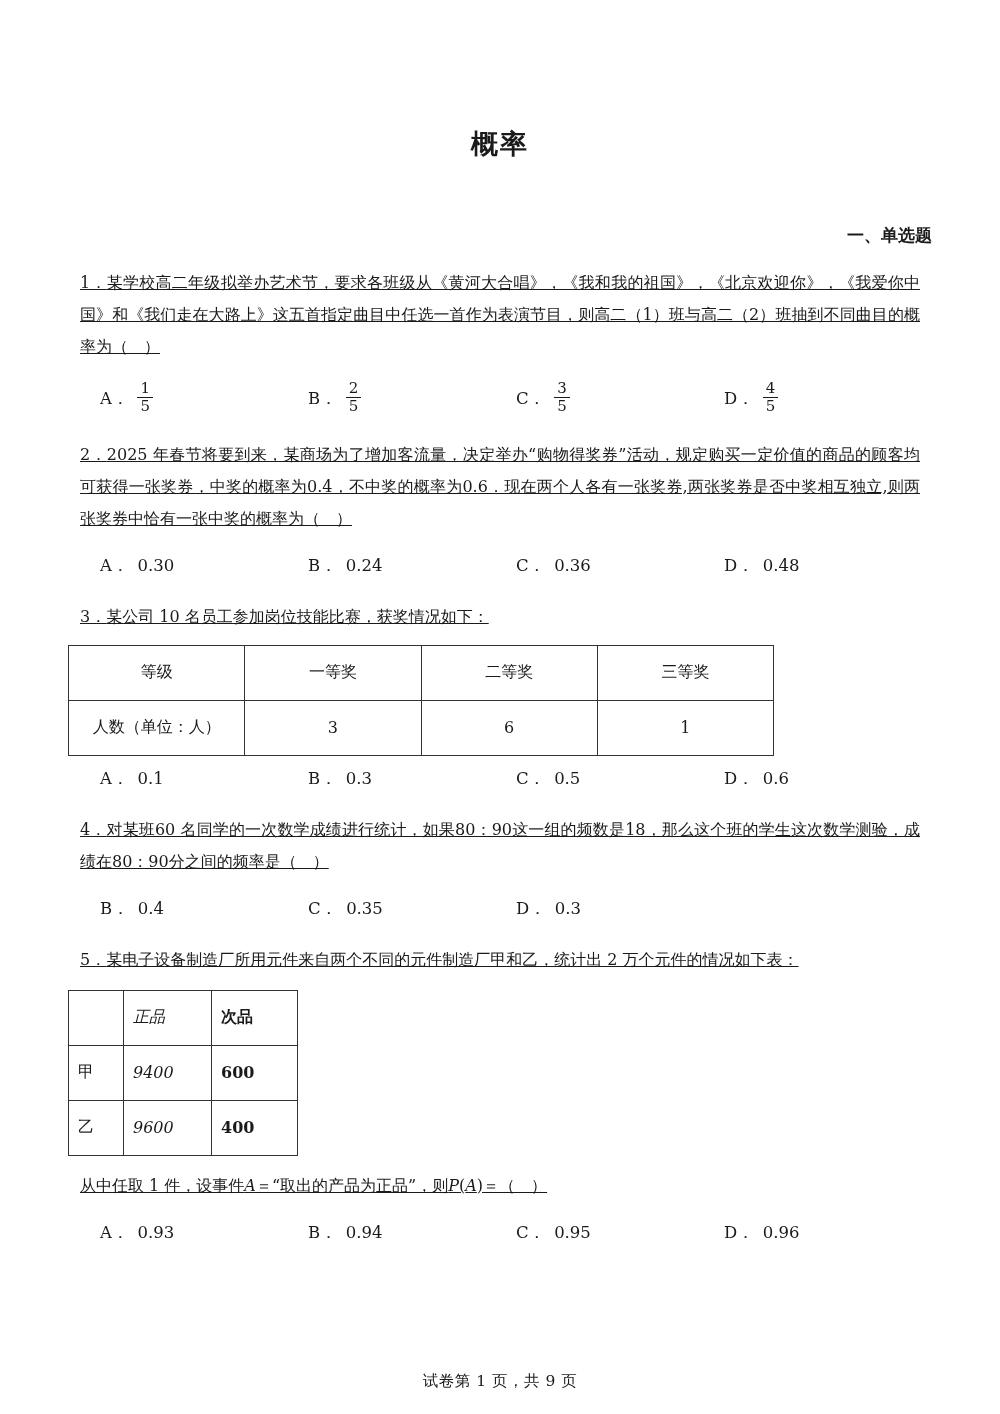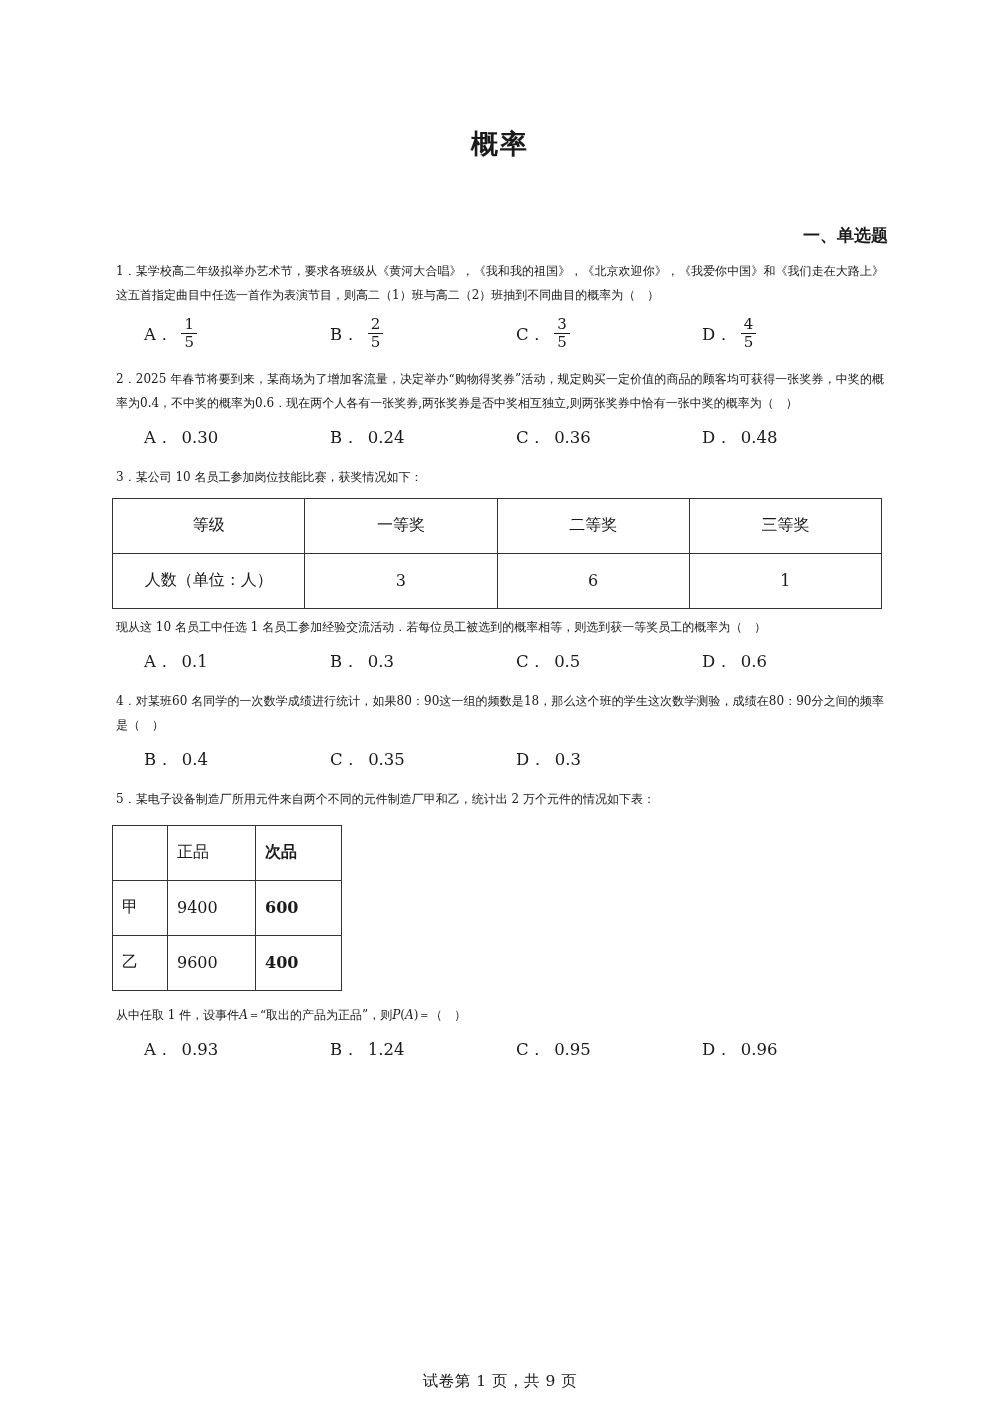--- a/index.html
+++ b/index.html
@@ -13,47 +13,48 @@
     font-family: "DejaVu Serif", "Liberation Serif", serif;
     color: #1a1a1a;
     position: relative;
     overflow: hidden;
   }
   .page {
     position: relative;
     width: 1000px;
     height: 1414px;
     box-sizing: border-box;
-    padding: 0 112px;
+    padding: 0 68px;
   }
   .doc-title {
     text-align: center;
     font-size: 27px;
     font-weight: bold;
     letter-spacing: 2px;
     margin: 0;
     padding-top: 128px;
     line-height: 1.2;
     font-family: "DejaVu Serif", "Liberation Serif", serif;
   }
   .section-title {
     font-size: 17px;
     font-weight: bold;
     margin: 0;
     padding-top: 63px;
     line-height: 1.45;
     text-align: right;
   }
   .q {
-    font-size: 12px;
+    font-size: 16px;
     line-height: 2.0;
     text-align: justify;
     text-justify: inter-ideograph;
-    margin: 4px;
+    margin: 12px;
     padding-top: 7px;
+    text-decoration: underline;
   }
   .q-tight {
     padding-top: 2px;
   }
   .opts {
     display: flex;
     font-size: 16.5px;
     line-height: 2.0;
     padding-left: 32px;
     padding-top: 2px;
@@ -97,37 +98,37 @@
     border-collapse: collapse;
     font-size: 16px;
     table-layout: fixed;
   }
   table.grid td {
     border: 1.6px solid #333333;
     text-align: center;
     font-family: "DejaVu Serif", "Liberation Serif", serif;
   }
   table.t-award {
-    width: 770px;
+    width: 706px;
     margin: 9px 0 4px 0;
   }
   table.t-award td {
     height: 52px;
     width: 25%;
   }
   table.t-parts {
     width: 184px;
     margin: 14px 0 10px 0;
   }
   table.t-parts td {
     height: 54px;
     padding: 0 6px;
   }
   table.t-parts td.c0 { width: 42px; }
-  table.t-parts td.c1 { width: 72px; }
+  table.t-parts td.c1 { width: 72px; font-style: italic; }
   table.t-parts td.c2 { width: 70px; font-weight: bold; }
   table.t-parts td.lft { text-align: left; padding-left: 9px; }
   .ital {
     font-style: italic;
     font-family: "DejaVu Serif", "Liberation Serif", serif;
   }
   .footer {
     position: absolute;
     left: 0;
     right: 0;
@@ -197,21 +198,20 @@
         <td>三等奖</td>
       </tr>
       <tr>
         <td>人数（单位：人）</td>
         <td>3</td>
         <td>6</td>
         <td>1</td>
       </tr>
     </tbody>
   </table>
-  <div class="q q-tight">现从这 10 名员工中任选 1 名员工参加经验交流活动．若每位员工被选到的概率相等，则选到获一等奖员工的概率为（　）</div>
   <div class="opts">
     <div><span class="opt-label">A．</span><span>0.1</span></div>
     <div><span class="opt-label">B．</span><span>0.3</span></div>
     <div><span class="opt-label">C．</span><span>0.5</span></div>
     <div><span class="opt-label">D．</span><span>0.6</span></div>
   </div>
 
   <div class="q"><span>4．</span><span>对某班60 名同学的一次数学成绩进行统计，如果80：90这一组的频数是18，那么这个班的学生这次数学测验，成绩在80：90分之间的频率是（　）</span></div>
   <div class="opts">
     <div><span class="opt-label">B．</span><span>0.4</span></div>
@@ -235,20 +235,20 @@
       <tr>
         <td class="c0 lft">乙</td>
         <td class="c1 lft">9600</td>
         <td class="c2 lft">400</td>
       </tr>
     </tbody>
   </table>
   <div class="q q-tight"><span class="nowrap"><span>从中任取 1 件，设事件</span><span class="ital">A</span><span>＝“取出的产品为正品”，则</span><span class="ital">P</span><span>(</span><span class="ital">A</span><span>)</span><span>＝（　）</span></span></div>
   <div class="opts">
     <div><span class="opt-label">A．</span><span>0.93</span></div>
-    <div><span class="opt-label">B．</span><span>1.24</span></div>
+    <div><span class="opt-label">B．</span><span>0.94</span></div>
     <div><span class="opt-label">C．</span><span>0.95</span></div>
     <div><span class="opt-label">D．</span><span>0.96</span></div>
   </div>
 
   <div class="footer">试卷第 1 页，共 9 页</div>
 
 </div>
 
 </body></html>

